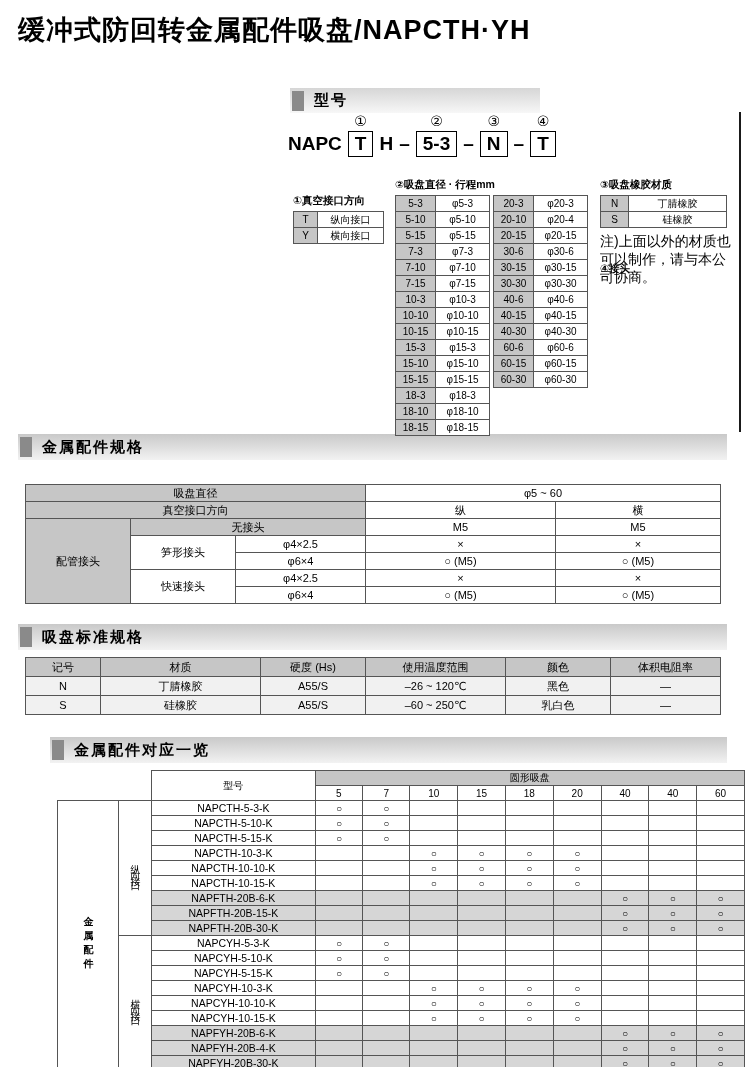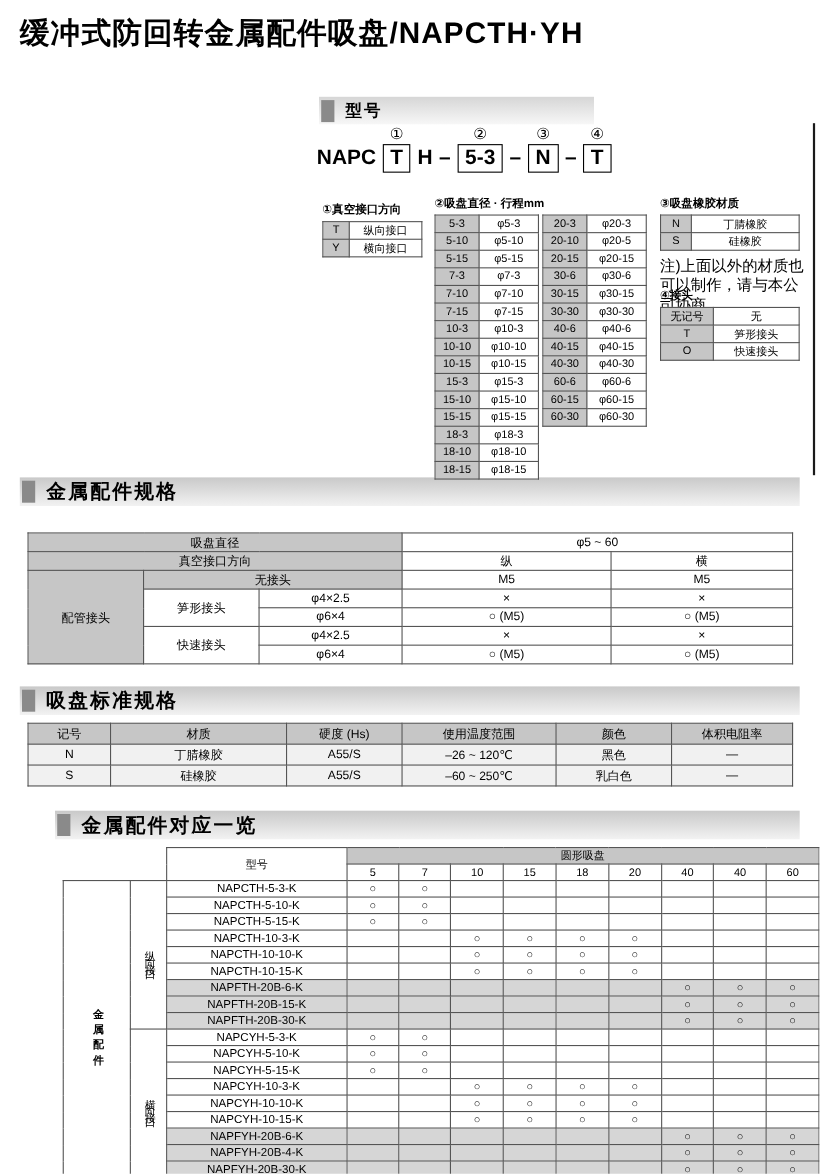--- a/index.html
+++ b/index.html
@@ -32,39 +32,39 @@
   .code-text { font-size: 19px; font-weight: bold; height: 26px; line-height: 26px; }
   .seg { display: flex; flex-direction: column; align-items: center; gap: 2px; }
   .cmark { font-size: 14px; line-height: 15px; }
   .cbox { border: 1.5px solid #000; height: 26px; line-height: 23px; padding: 0 6px; font-size: 19px; font-weight: bold; white-space: nowrap; }
 
   .mini-wrap { position: absolute; }
   .mini-title { font-size: 10.5px; font-weight: bold; margin-bottom: 3px; white-space: nowrap; }
   table { border-collapse: collapse; background: #fff; }
   .mini td { border: 1px solid #555; font-size: 10px; height: 16px; padding: 0 3px; text-align: center; white-space: nowrap; }
   .mini .key { background: #c6c6c6; }
-  .t1 { left: 293px; top: 136px; }
+  .t1 { left: 293px; top: 146px; }
   .t1 .key { width: 24px; } .t1 .val { width: 66px; }
   .t2 { left: 395px; top: 130px; }
   .dia-cols { display: flex; gap: 3px; align-items: flex-start; }
   .t2 .kw { width: 40px; } .t2 .vw { width: 54px; }
   .t3 { left: 600px; top: 130px; }
   .t3 .key { width: 28px; } .t3 .val { width: 98px; }
   .t3 .note { font-size: 14px; line-height: 1.3; width: 138px; margin-top: 4px; }
   .t4 { left: 600px; top: 214px; }
   .t4 .key { width: 48px; } .t4 .val { width: 78px; }
 
   
   .band {
     height: 26px; margin: 0 18px;
     background: linear-gradient(180deg, #c9c9c9 0%, #f2f2f2 100%);
     display: flex; align-items: center; padding-left: 2px;
   }
   .band .sq { width: 12px; height: 20px; background: #8a8a8a; margin-right: 10px; }
-  .band .sec-title { font-size: 18px; font-weight: bold; letter-spacing: 2px; }
+  .band .sec-title { font-size: 15px; font-weight: bold; letter-spacing: 2px; }
   section { margin-top: 0; }
   .gap-a { margin-top: 0px; }
   .gap-b { margin-top: 20px; }
   .gap-c { margin-top: 22px; padding-left: 32px; }
 
   
   .spec { margin: 24px 0 0 25px; }
   .spec td { border: 1px solid #555; font-size: 11px; height: 17px; text-align: center; padding: 0 4px; }
   .spec .key { background: #c6c6c6; }
 
@@ -207,21 +207,21 @@
           </tbody>
         </table>
       <table class="mini">
           <tbody id="dia-col2">
             <tr>
               <td class="key kw">20-3</td>
               <td class="vw">φ20-3</td>
             </tr>
             <tr>
               <td class="key kw">20-10</td>
-              <td class="vw">φ20-5</td>
+              <td class="vw">φ20-4</td>
             </tr>
             <tr>
               <td class="key kw">20-15</td>
               <td class="vw">φ20-15</td>
             </tr>
             <tr>
               <td class="key kw">30-6</td>
               <td class="vw">φ30-6</td>
             </tr>
             <tr>
@@ -273,36 +273,20 @@
         <td class="key">S</td>
         <td class="val">硅橡胶</td>
       </tr>
     </tbody>
       </table>
     <div class="note">注)上面以外的材质也可以制作，请与本公司协商。</div>
   </div>
 
   <div class="mini-wrap t4">
     <div class="mini-title">④接头</div>
-    <table class="mini">
-      <tbody>
-          <tr>
-        <td class="key">无记号</td>
-        <td class="val">无</td>
-      </tr>
-      <tr>
-        <td class="key">T</td>
-        <td class="val">笋形接头</td>
-      </tr>
-      <tr>
-        <td class="key">O</td>
-        <td class="val">快速接头</td>
-      </tr>
-    </tbody>
-      </table>
   </div>
 </div>
 
 <section class="gap-a">
   <div class="band sec-head">
     <span class="sq"></span>
     <span class="sec-title">金属配件规格</span>
   </div>
   <table class="spec">
     <colgroup>

